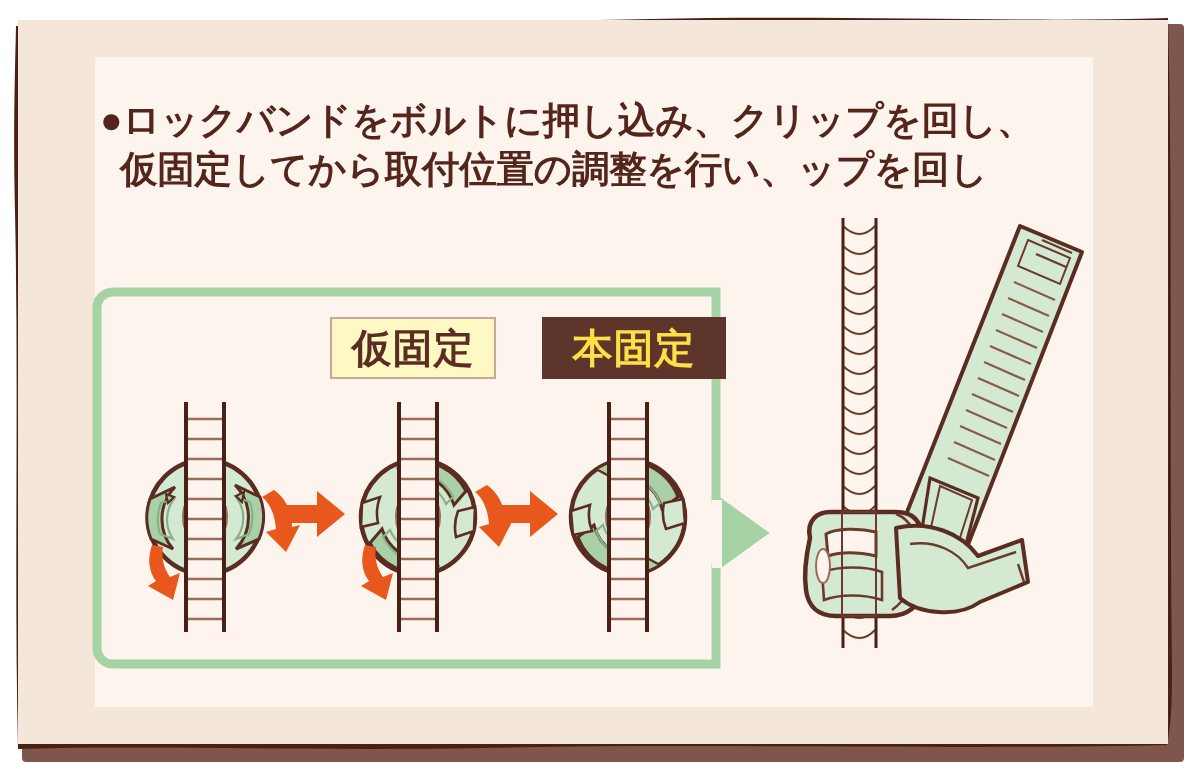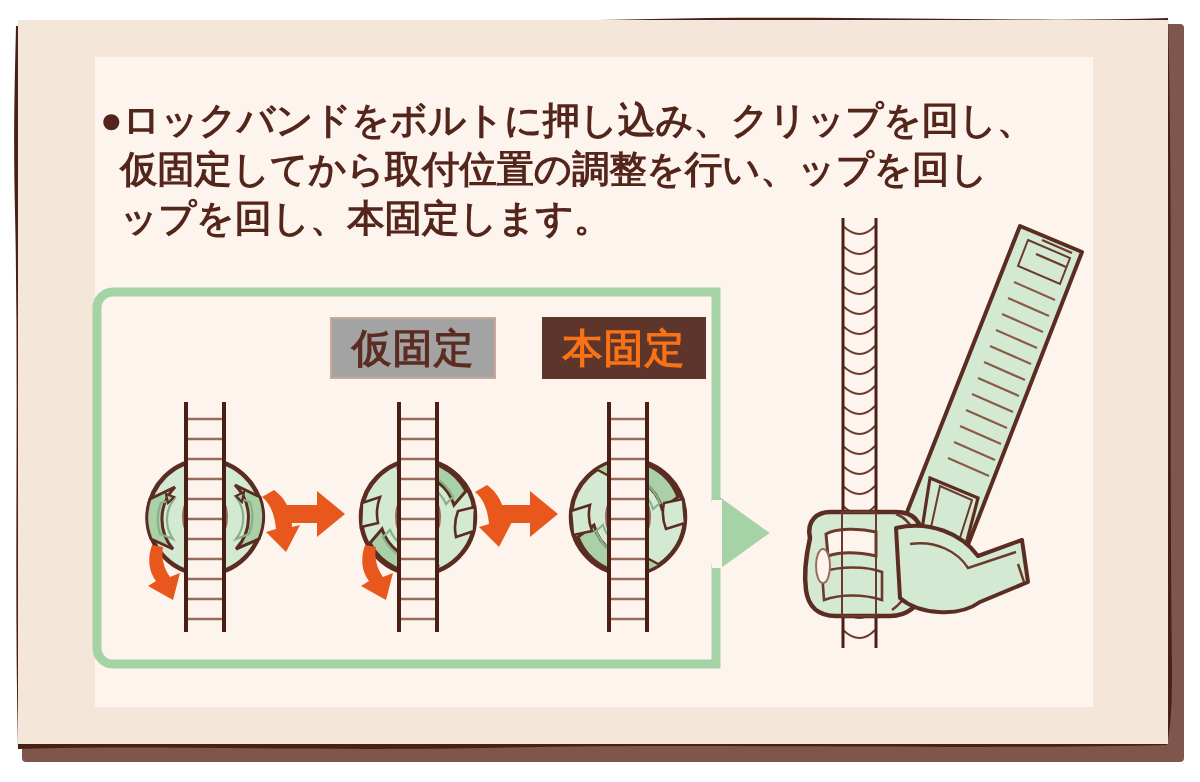--- a/index.html
+++ b/index.html
@@ -81,29 +81,29 @@
     display: flex;
     align-items: center;
     justify-content: center;
     font-size: 40px;
     font-weight: bold;
     letter-spacing: 1px;
   }
   .lbl-temp {
     left: 0;
     width: 166px;
-    background: #a3a3a3;
+    background: #fef9c3;
     border: 2px solid #c9a898;
     color: #5b2c21;
   }
   .lbl-final {
     left: 212px;
-    width: 164px;
+    width: 184px;
     background: #5e352b;
-    color: #f97316;
+    color: #fde047;
   }
   
   .layer {
     position: absolute;
     left: 0;
     top: 0;
     width: 1200px;
     height: 782px;
     pointer-events: none;
   }
@@ -122,21 +122,21 @@
              C4,560 9,380 5,200 C3,120 5,60 6,14 Z
              M22,30 C220,23 430,29 650,24 C860,19 1010,27 1142,22
              C1147,210 1143,420 1146,650 C1146,690 1144,706 1141,717
              C950,722 700,715 470,720 C300,723 160,717 24,721
              C20,550 25,380 21,200 C19,120 21,70 22,30 Z" fill="#4a1f16" fill-rule="evenodd"></path>
   </svg>
 
   <div class="card-bg"></div>
   <div class="inner-panel"></div>
 
-  <div class="headline"><span>●</span><span>ロックバンドをボルトに押し込み、クリップを回し、</span><span class="l2">仮固定してから取付位置の調整を行い、ップを回し</span><span class="l3">ップを回し、本固定します。</span></div>
+  <div class="headline"><span>●</span><span>ロックバンドをボルトに押し込み、クリップを回し、</span><span class="l2">仮固定してから取付位置の調整を行い、ップを回し</span></div>
 
   <svg class="layer" viewBox="0 0 1200 782">
     <path d="M113,292 H716 L716,500 L762,533 L716,566 L716,664 H113
              A16,16 0 0 1 97,648 V308 A16,16 0 0 1 113,292 Z" fill="none" stroke="#a6d3a6" stroke-width="9"></path>
     <path d="M716,500 L762,533 L716,566 Z" fill="#a6d3a6"></path>
     <rect x="712" y="500" width="10" height="68" fill="#fdf4ee"></rect>
   </svg>
 
   <div class="label-row">
     <div class="lbl lbl-temp">仮固定</div>

